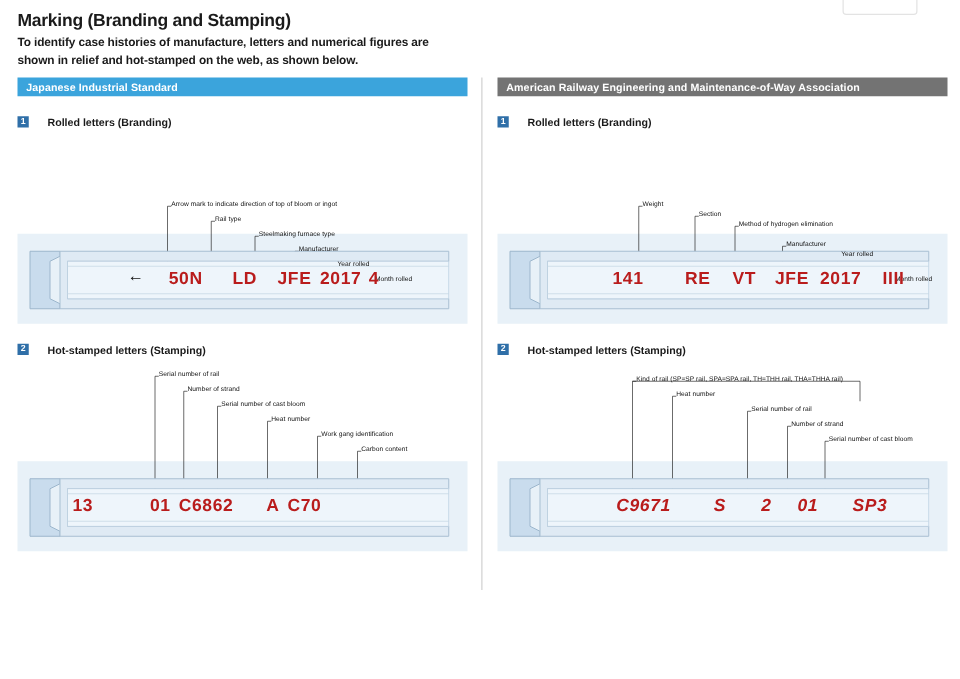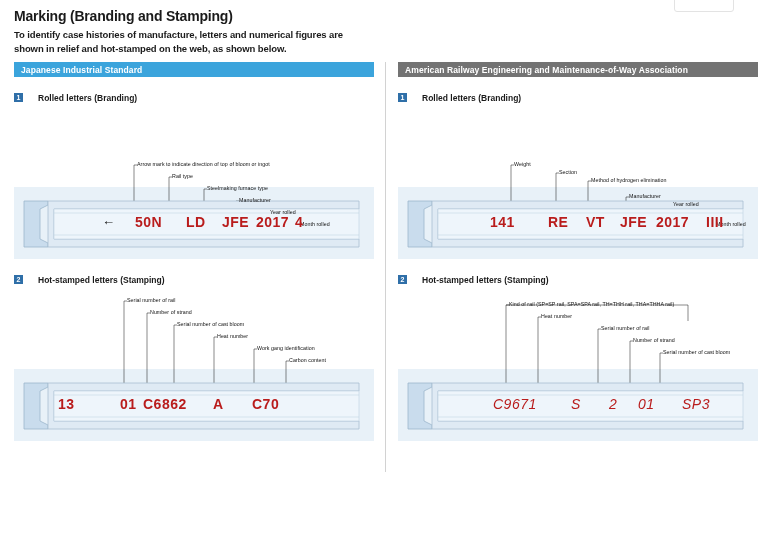--- a/index.html
+++ b/index.html
@@ -60,21 +60,21 @@
   .panel svg{position:absolute;left:0;top:0;}
   .labels{position:absolute;left:0;top:0;width:100%;height:100%;}
   .lbl{
     position:absolute;font-size:5.3px;white-space:nowrap;color:#111;
     letter-spacing:0.05px;
   }
   .stamp{
     position:absolute;font-size:14px;font-weight:bold;color:#b91c1c;
     letter-spacing:0.5px;
   }
-  .stamp.italic{font-style:italic;font-weight:normal;}
+  .stamp.italic{font-style:italic;font-weight:bold;}
   .arrowtxt{position:absolute;font-size:13px;color:#111;}
 
   
   .footer{
     position:absolute;left:0;bottom:0;width:768px;height:58px;
     background:#3b3b3b;color:#fff;
   }
   .footer .ftxt{
     position:absolute;left:30px;top:22px;font-size:10px;font-weight:bold;
     letter-spacing:0.2px;
@@ -197,21 +197,21 @@
         <span class="lbl" style="left:136px;top:18px;">Number of strand</span>
         <span class="lbl" style="left:163px;top:30px;">Serial number of cast bloom</span>
         <span class="lbl" style="left:203px;top:42px;">Heat number</span>
         <span class="lbl" style="left:243px;top:54px;">Work gang identification</span>
         <span class="lbl" style="left:275px;top:66px;">Carbon content</span>
 
         <span class="stamp" style="left:44px;top:105px;">13</span>
         <span class="stamp" style="left:86px;top:105px;margin-left:20px;">01</span>
         <span class="stamp" style="left:129px;top:105px;">C6862</span>
         <span class="stamp" style="left:199px;top:105px;">A</span>
-        <span class="stamp" style="left:238px;top:105px;">C70</span>
+        <span class="stamp" style="left:216px;top:105px;">C70</span>
       </div>
     </div>
   </div>
 
   <div class="col col-right">
     <div class="bar b2">
       <span>American Railway Engineering and Maintenance-of-Way Association</span>
     </div>
 
     <div class="sec-title">

